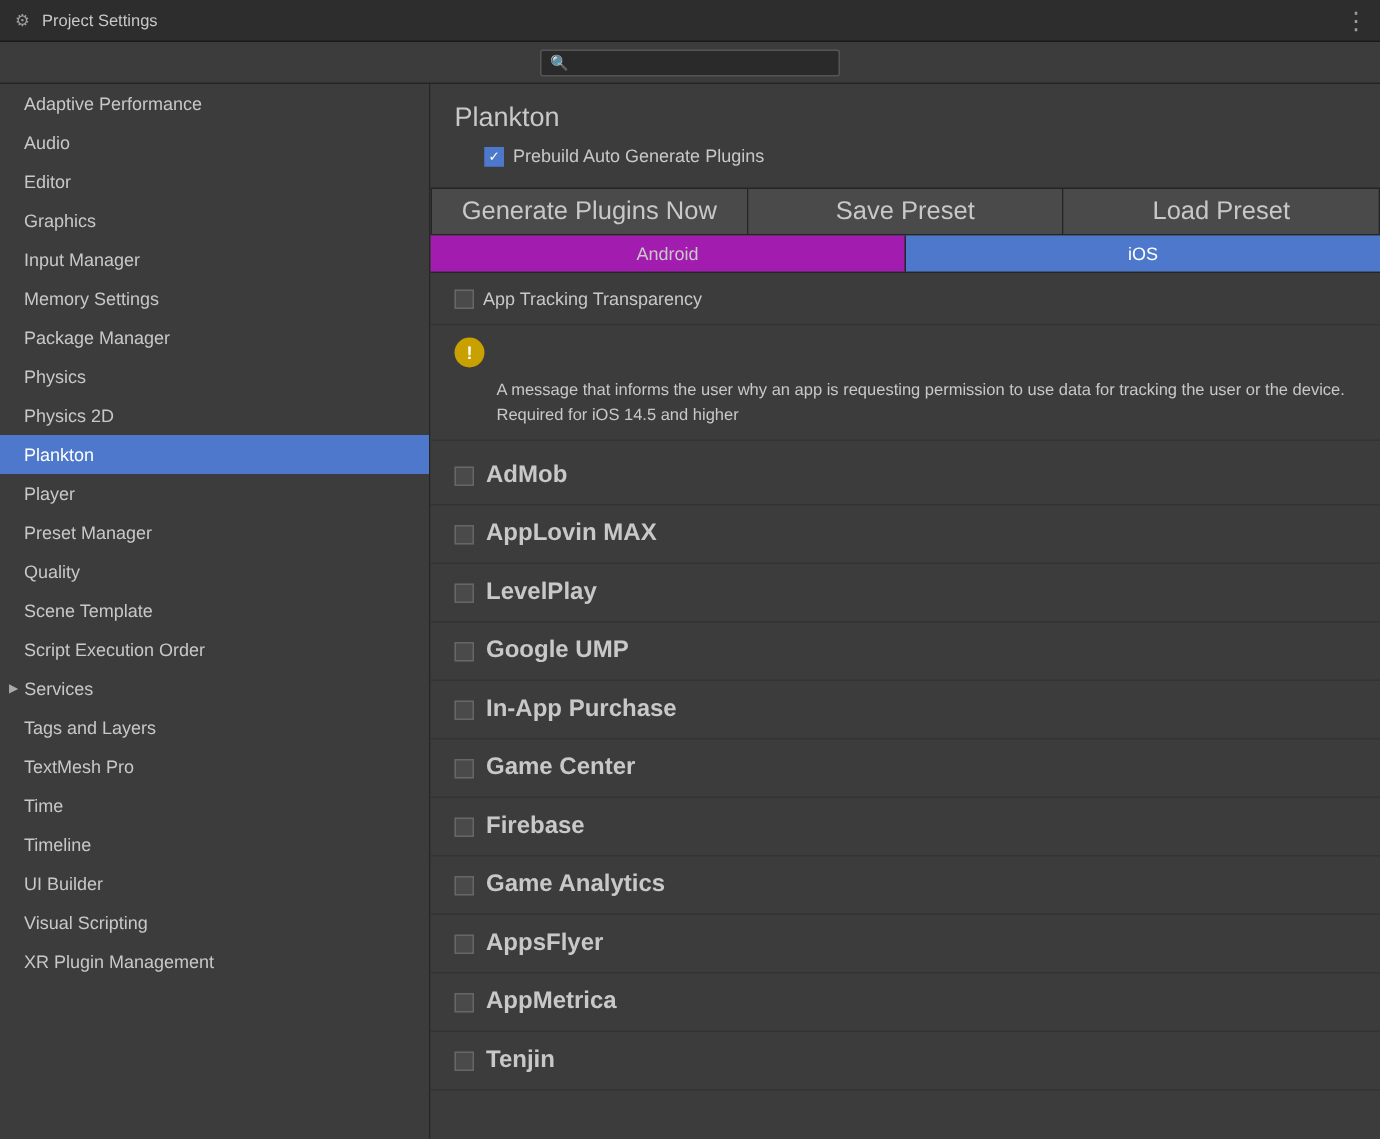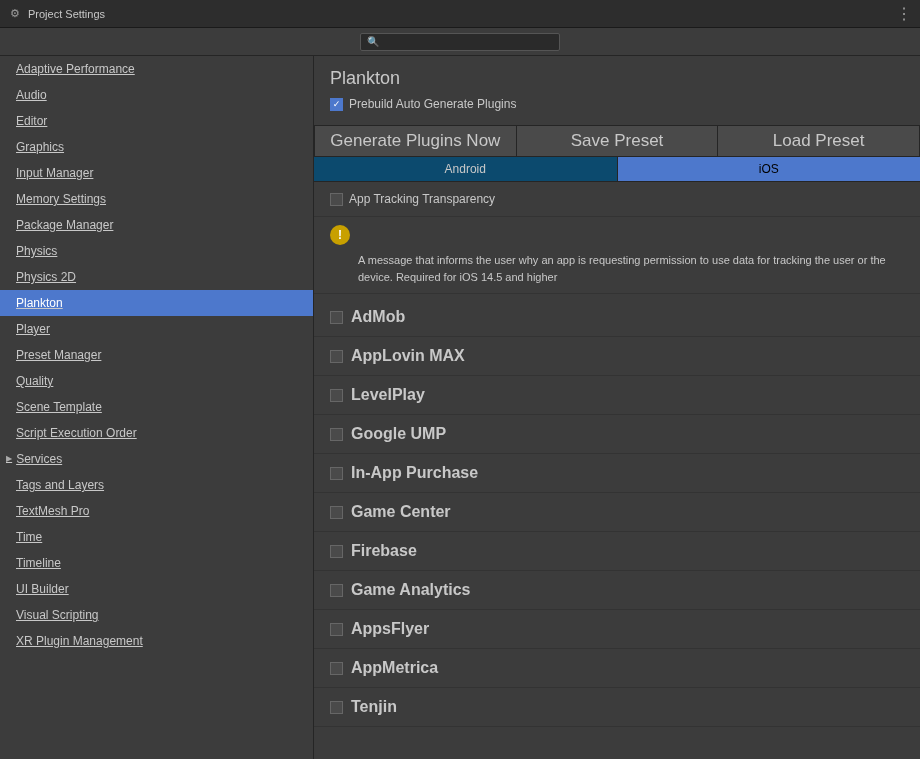--- a/index.html
+++ b/index.html
@@ -77,26 +77,25 @@
       width: 100%;
     }
     
     .main-layout {
       display: flex;
       flex: 1;
       overflow: hidden;
     }
     
     .sidebar {
-      width: 314px;
+      width: 287px;
       background: #3c3c3c;
       border-right: 1px solid #252525;
       overflow-y: auto;
       flex-shrink: 0;
-      text-decoration: underline;
     }
     .sidebar-item {
       padding: 4px 8px 4px 16px;
       cursor: pointer;
       display: flex;
       align-items: center;
       color: #c8c8c8;
       font-size: 12px;
       line-height: 18px;
     }
@@ -127,20 +126,21 @@
     .content-title {
       font-size: 18px;
       color: #c8c8c8;
       font-weight: normal;
       margin-bottom: 8px;
     }
     .prebuild-row {
       display: flex;
       align-items: center;
       margin-bottom: 6px;
+      margin-left: 20px;
     }
     .checkbox-checked {
       width: 13px;
       height: 13px;
       background: #4d78cc;
       border: 1px solid #4d78cc;
       display: flex;
       align-items: center;
       justify-content: center;
       margin-right: 6px;
@@ -191,27 +191,27 @@
       border-bottom: 1px solid #252525;
       flex-shrink: 0;
     }
     .tab {
       flex: 1;
       padding: 5px 8px;
       text-align: center;
       cursor: pointer;
       font-size: 12px;
       color: #c8c8c8;
-      background: #0c4a6e;
+      background: #a21caf;
       border-right: 1px solid #252525;
     }
     .tab:last-child { border-right: none; }
     .tab.active {
       background: #4d78cc;
-      color: #000000;
+      color: #ffffff;
     }
     
     .plugin-list {
       padding: 4px 0;
       flex: 1;
     }
     .plugin-item {
       display: flex;
       align-items: center;
       padding: 10px 16px;

